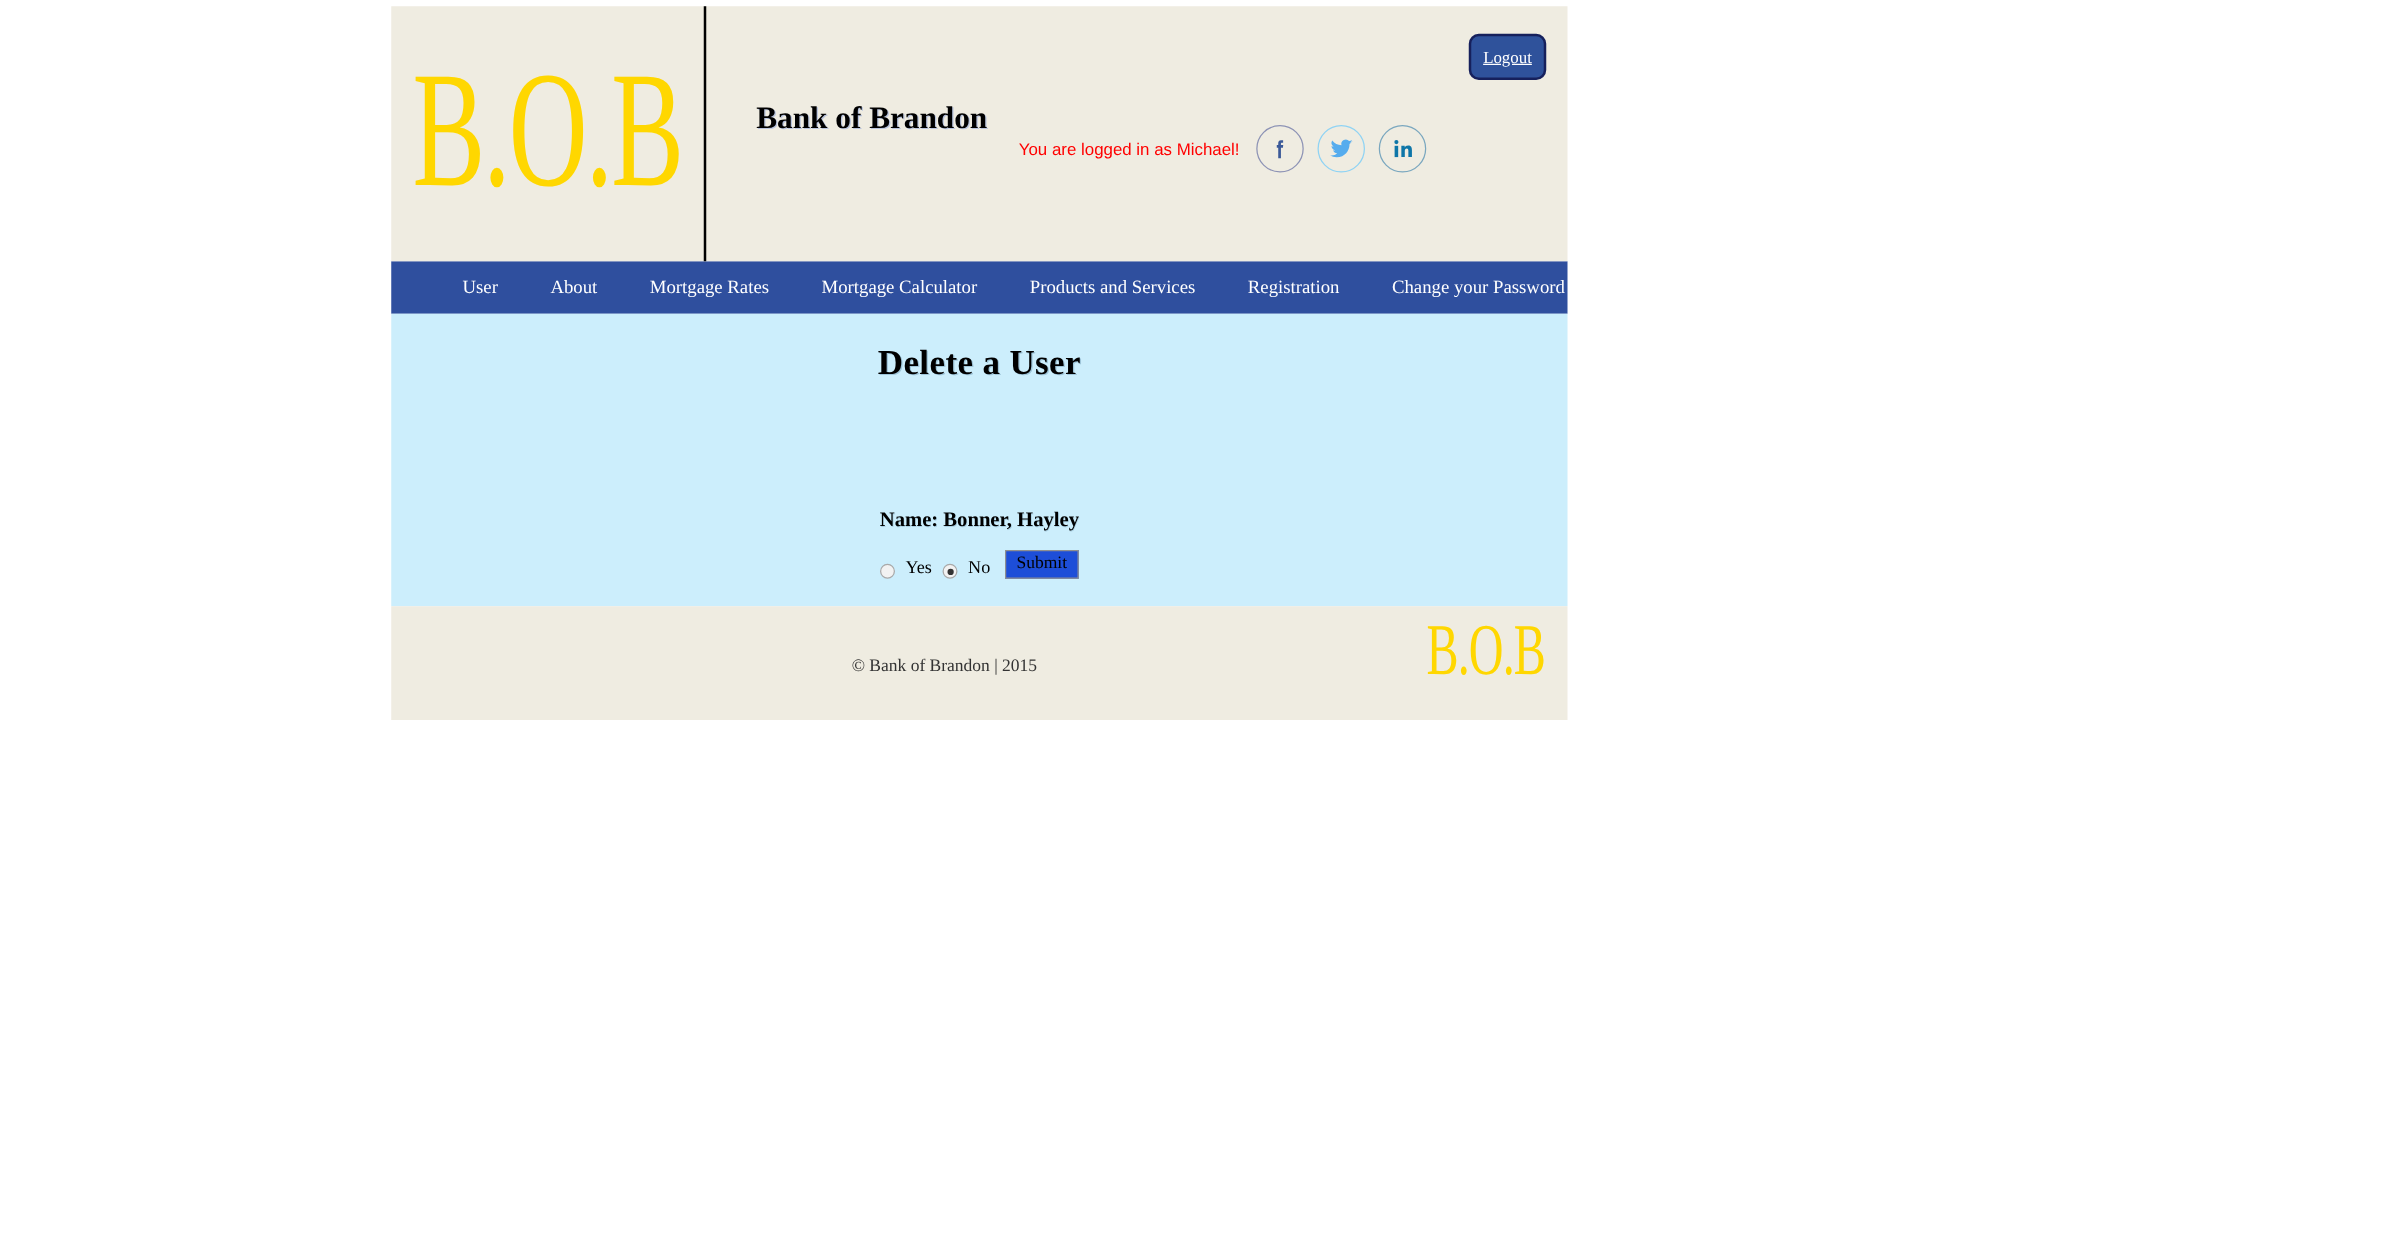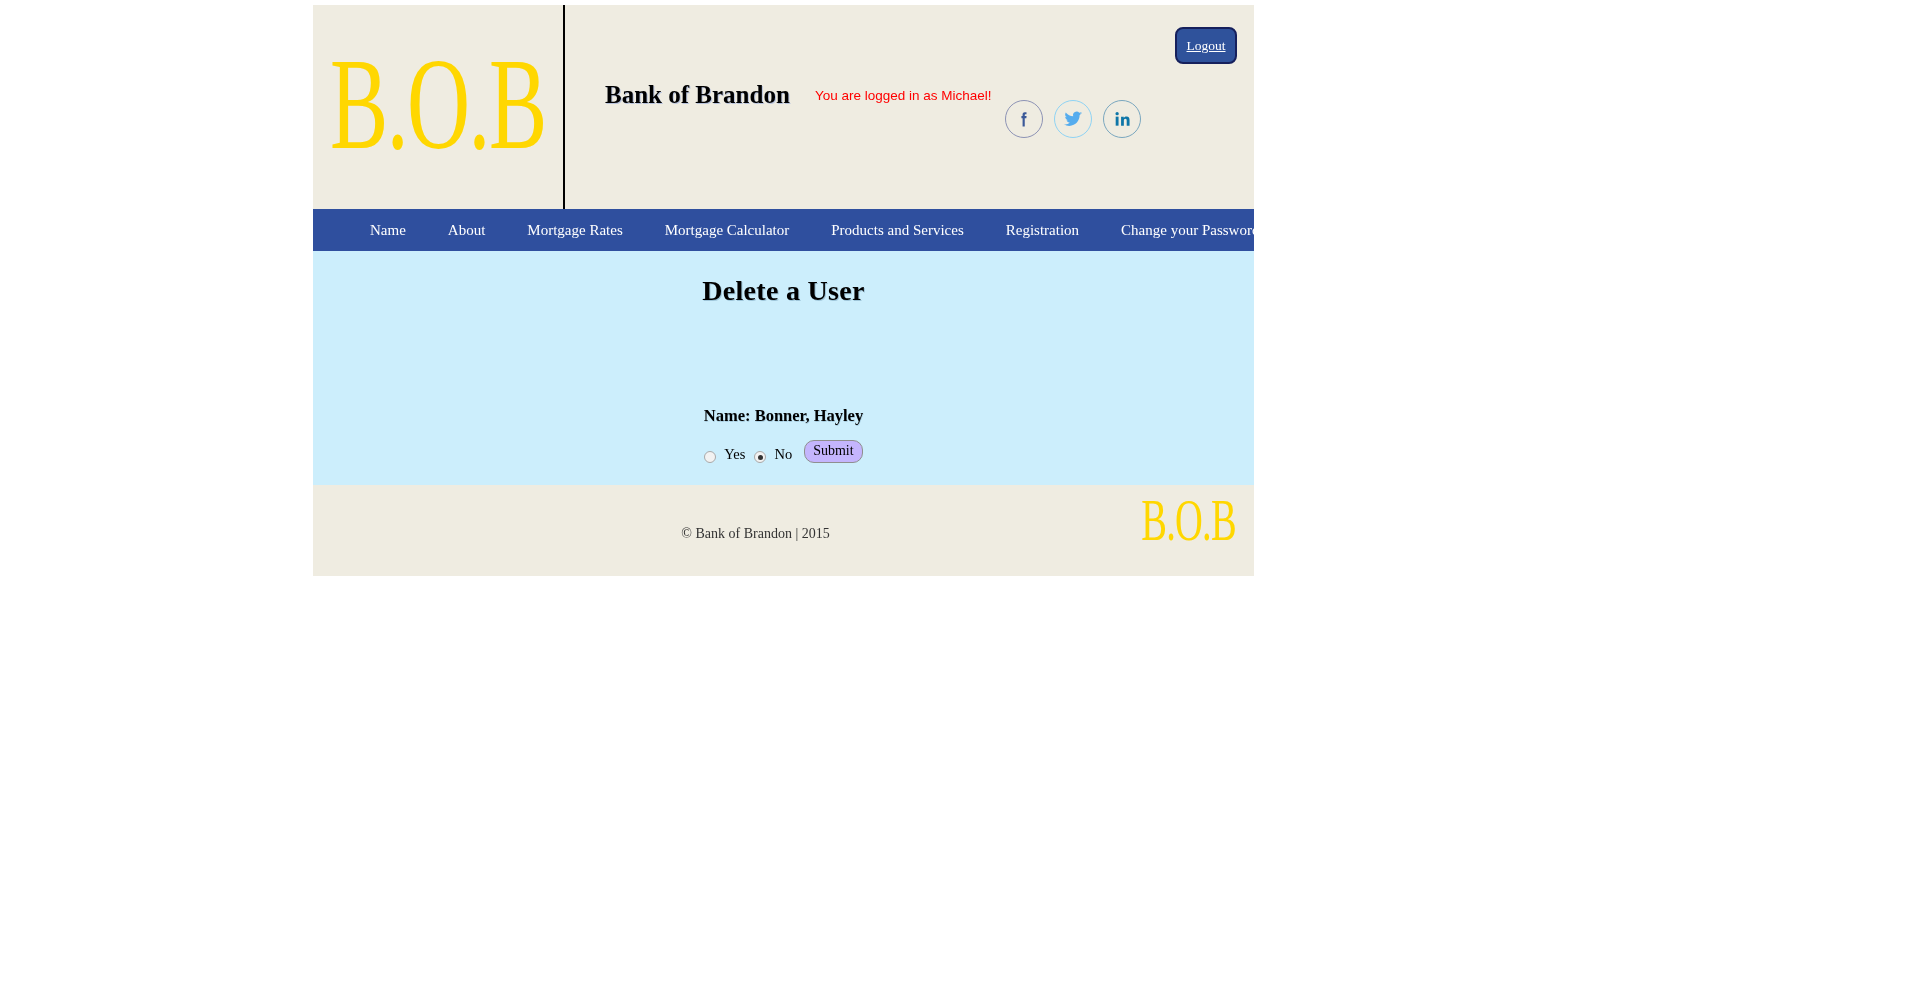--- a/index.html
+++ b/index.html
@@ -59,21 +59,21 @@
     top: 76px;
     font-size: 25px;
     font-weight: bold;
     color: #000000;
     text-shadow: 1px 1px 0 #b9c4dd;
     white-space: nowrap;
   }
   .login-msg {
     position: absolute;
     left: 250px;
-    top: 83px;
+    top: 107px;
     font-family: "Liberation Sans", "DejaVu Sans", sans-serif;
     font-size: 13.5px;
     color: #ff0000;
     white-space: nowrap;
   }
   .logout-btn {
     position: absolute;
     right: 17px;
     top: 22px;
     width: 62px;
@@ -187,23 +187,23 @@
     height: 5px;
     border-radius: 50%;
     background: #333333;
   }
   .choice-label {
     margin: 0 9px 0 8px;
     color: #000000;
   }
   .submit-btn {
     margin-left: 3px;
-    background: #c4b5fd;
+    background: #1d4ed8;
     border: 1px solid #8f8f8f;
-    border-radius: 10px;
+    border-radius: 0;
     padding: 2px 8px 3px 8px;
     font-family: "Liberation Serif", "DejaVu Serif", serif;
     font-size: 14px;
     color: #000000;
     cursor: pointer;
   }
 
   
   .footer {
     background: #efece1;
@@ -272,21 +272,21 @@
       </div>
 
       <button class="logout-btn">
         <span>Logout</span>
       </button>
 
     </div>
   </div>
 
   <div class="nav">
-    <a class="nav-item">Name</a>
+    <a class="nav-item">User</a>
     <a class="nav-item">About</a>
     <a class="nav-item">Mortgage Rates</a>
     <a class="nav-item">Mortgage Calculator</a>
     <a class="nav-item">Products and Services</a>
     <a class="nav-item">Registration</a>
     <a class="nav-item">Change your Password</a>
     <a class="nav-item">Contact</a>
   </div>
 
   <div class="main">

